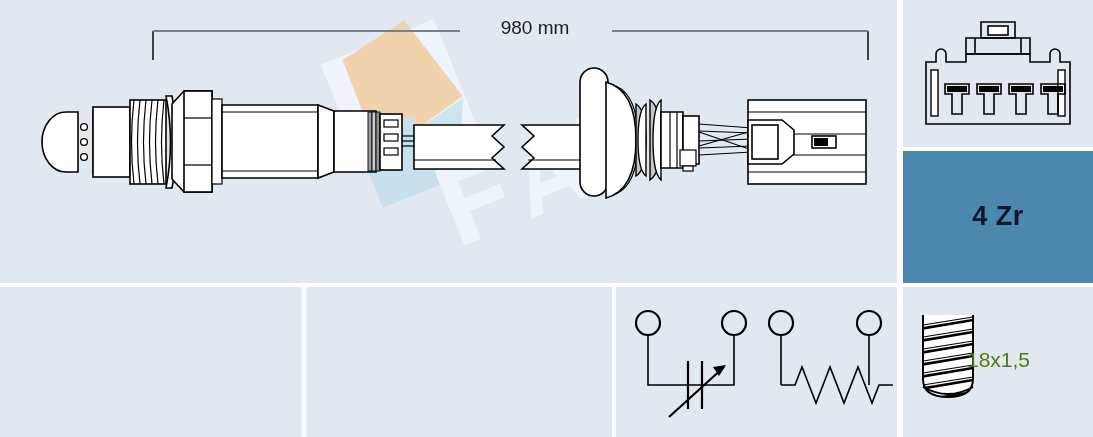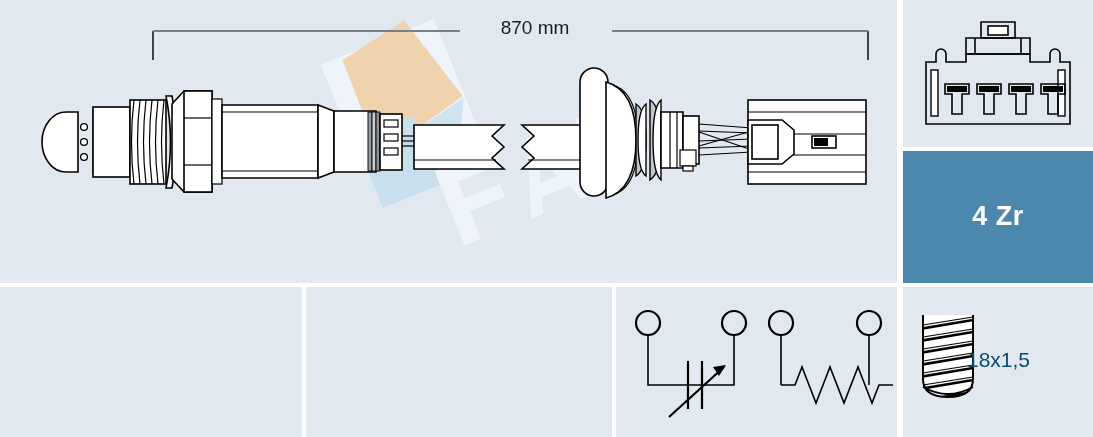--- a/index.html
+++ b/index.html
@@ -16,28 +16,28 @@
   #panel-circuit{left:616px;top:287px;width:281px;height:150px;}
   #panel-thread{left:903px;top:287px;width:190px;height:150px;}
 
   
   .wm{position:absolute;left:290px;top:5px;width:340px;height:260px;
       pointer-events:none;opacity:1;}
 
   
   .badge-txt{position:absolute;left:0;top:0;width:190px;height:132px;
       display:flex;flex-direction:column;align-items:center;justify-content:center;
-      color:#ffffff;font-weight:bold;font-size:27px;line-height:1.18;letter-spacing:.5px;}
+      color:#0f172a;font-weight:bold;font-size:27px;line-height:1.18;letter-spacing:.5px;}
 
   
   .dim-label{position:absolute;left:455px;top:17px;width:160px;text-align:center;
       font-size:19px;color:#1c1c1c;font-family:"Liberation Sans",sans-serif;}
 
   
-  .thread-label{position:absolute;left:967px;top:348px;font-size:21px;color:#0c4a6e;}
+  .thread-label{position:absolute;left:967px;top:348px;font-size:21px;color:#4d7c0f;}
 
   svg{display:block;}
   .ln{fill:none;stroke:#000;stroke-width:1.6;}
   .ln-t{fill:none;stroke:#000;stroke-width:1.2;}
   .wht{fill:#ffffff;stroke:#000;stroke-width:1.6;}
   .wht-t{fill:#ffffff;stroke:#000;stroke-width:1.2;}
   .dimline{fill:none;stroke:#76808a;stroke-width:2;}
   .dimtick{fill:none;stroke:#3c4349;stroke-width:2;}
 </style>
 </head>
@@ -63,21 +63,21 @@
         </g>
       </svg>
     </div>
 
     <svg style="position:absolute;left:0;top:0;" width="897" height="60">
       <line class="dimtick" x1="153" y1="31" x2="153" y2="62"></line>
       <line class="dimtick" x1="868" y1="31" x2="868" y2="62"></line>
       <line class="dimline" x1="153" y1="31" x2="460" y2="31"></line>
       <line class="dimline" x1="612" y1="31" x2="868" y2="31"></line>
     </svg>
-    <div class="dim-label">870 mm</div>
+    <div class="dim-label">980 mm</div>
 
     <svg style="position:absolute;left:0;top:0;" width="897" height="283">
 
       <path class="wht" d="M78 112 h-12 a24 30 0 0 0 0 60 h12 z"></path>
       <circle cx="84" cy="127" r="3.4" fill="#fff" stroke="#000" stroke-width="1.3"></circle>
       <circle cx="84" cy="142" r="3.4" fill="#fff" stroke="#000" stroke-width="1.3"></circle>
       <circle cx="84" cy="157" r="3.4" fill="#fff" stroke="#000" stroke-width="1.3"></circle>
       <line class="ln-t" x1="93" y1="110" x2="93" y2="174"></line>
 
       <rect class="wht" x="93" y="107" width="37" height="70"></rect>

